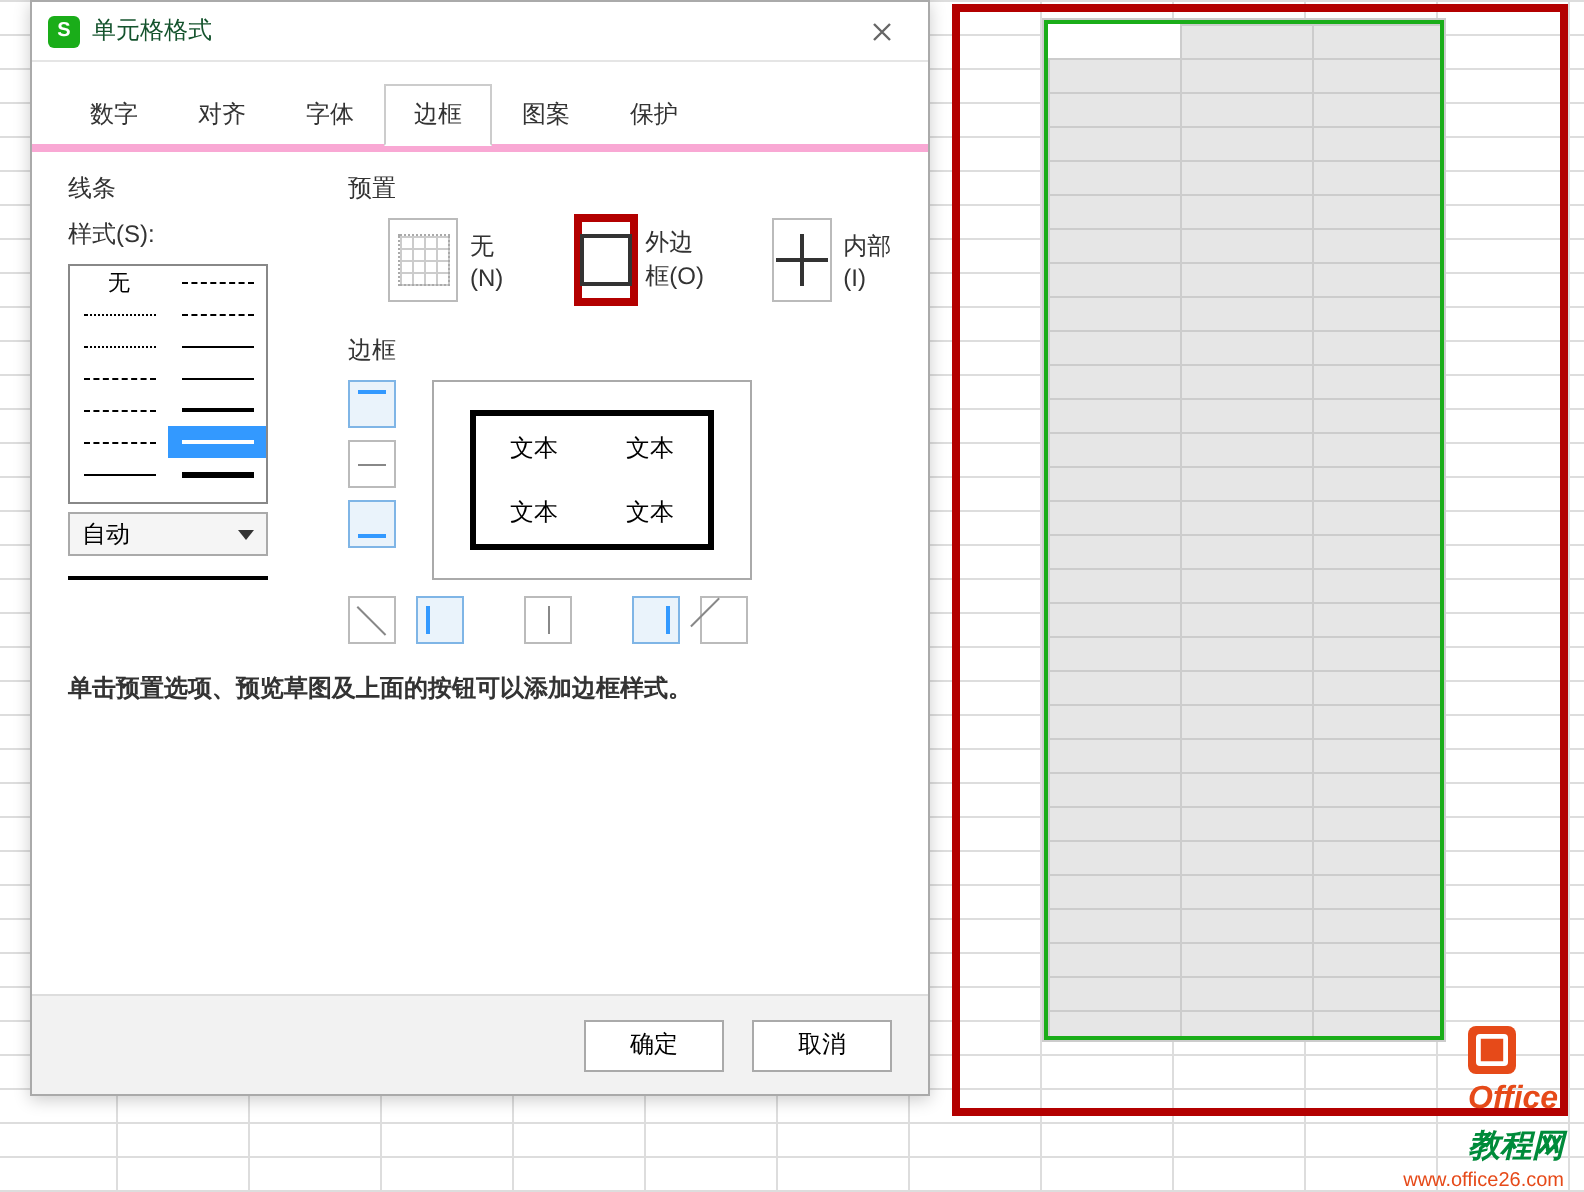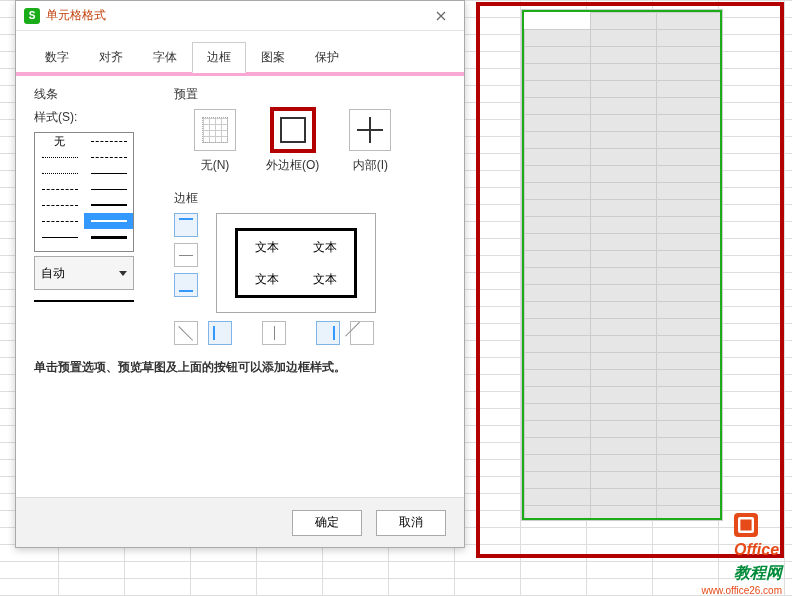--- a/index.html
+++ b/index.html
@@ -43,21 +43,21 @@
     }
     .app-icon {
       width: 16px; height: 16px;
       background: #1aad19;
       border-radius: 3px;
       display: inline-flex;
       align-items: center; justify-content: center;
       color: #fff; font-size: 10px; font-weight: bold;
       margin-right: 6px;
     }
-    .titlebar-title { flex: 1; color: #c2410c; }
+    .titlebar-title { flex: 1; color: #14532d; }
     .close-btn {
       width: 30px; height: 20px;
       display: flex; align-items: center; justify-content: center;
       color: #666; cursor: pointer;
     }
     
     .tabs {
       display: flex;
       padding: 10px 14px 0 14px;
       border-bottom: 4px solid #f9a8d4;
@@ -107,21 +107,21 @@
       width: 36px; height: 1px;
       background: #000;
     }
     .lp-dotted { border-top: 1px dotted #000; background: transparent; height: 0; }
     .lp-dash { border-top: 1px dashed #000; background: transparent; height: 0; }
     .lp-thick { height: 2px; }
     .lp-thicker { height: 3px; }
     .color-label { margin-top: 12px; }
     .color-select {
       margin-top: 4px;
-      width: 100px; height: 34px;
+      width: 100px; height: 22px;
       border: 1px solid #aaa;
       display: flex; align-items: center;
       padding: 0 6px;
       background: #f5f5f5;
       justify-content: space-between;
     }
     .dd-arrow {
       width: 0; height: 0;
       border-left: 4px solid transparent;
       border-right: 4px solid transparent;
@@ -129,21 +129,21 @@
     }
     .line-sample {
       margin-top: 10px;
       width: 100px; height: 2px; background: #000;
     }
     
     .preset-row {
       display: flex; gap: 30px; margin: 6px 0 16px 20px;
     }
     .preset {
-      display: flex; flex-direction: column; align-items: center;
+      display: flex; flex-direction: row; align-items: center;
       gap: 6px;
     }
     .preset-box {
       width: 42px; height: 42px;
       border: 1px solid #bbb;
       display: flex; align-items: center; justify-content: center;
       background: #fff;
     }
     .preset-box.highlight {
       outline: 4px solid #b30000;

